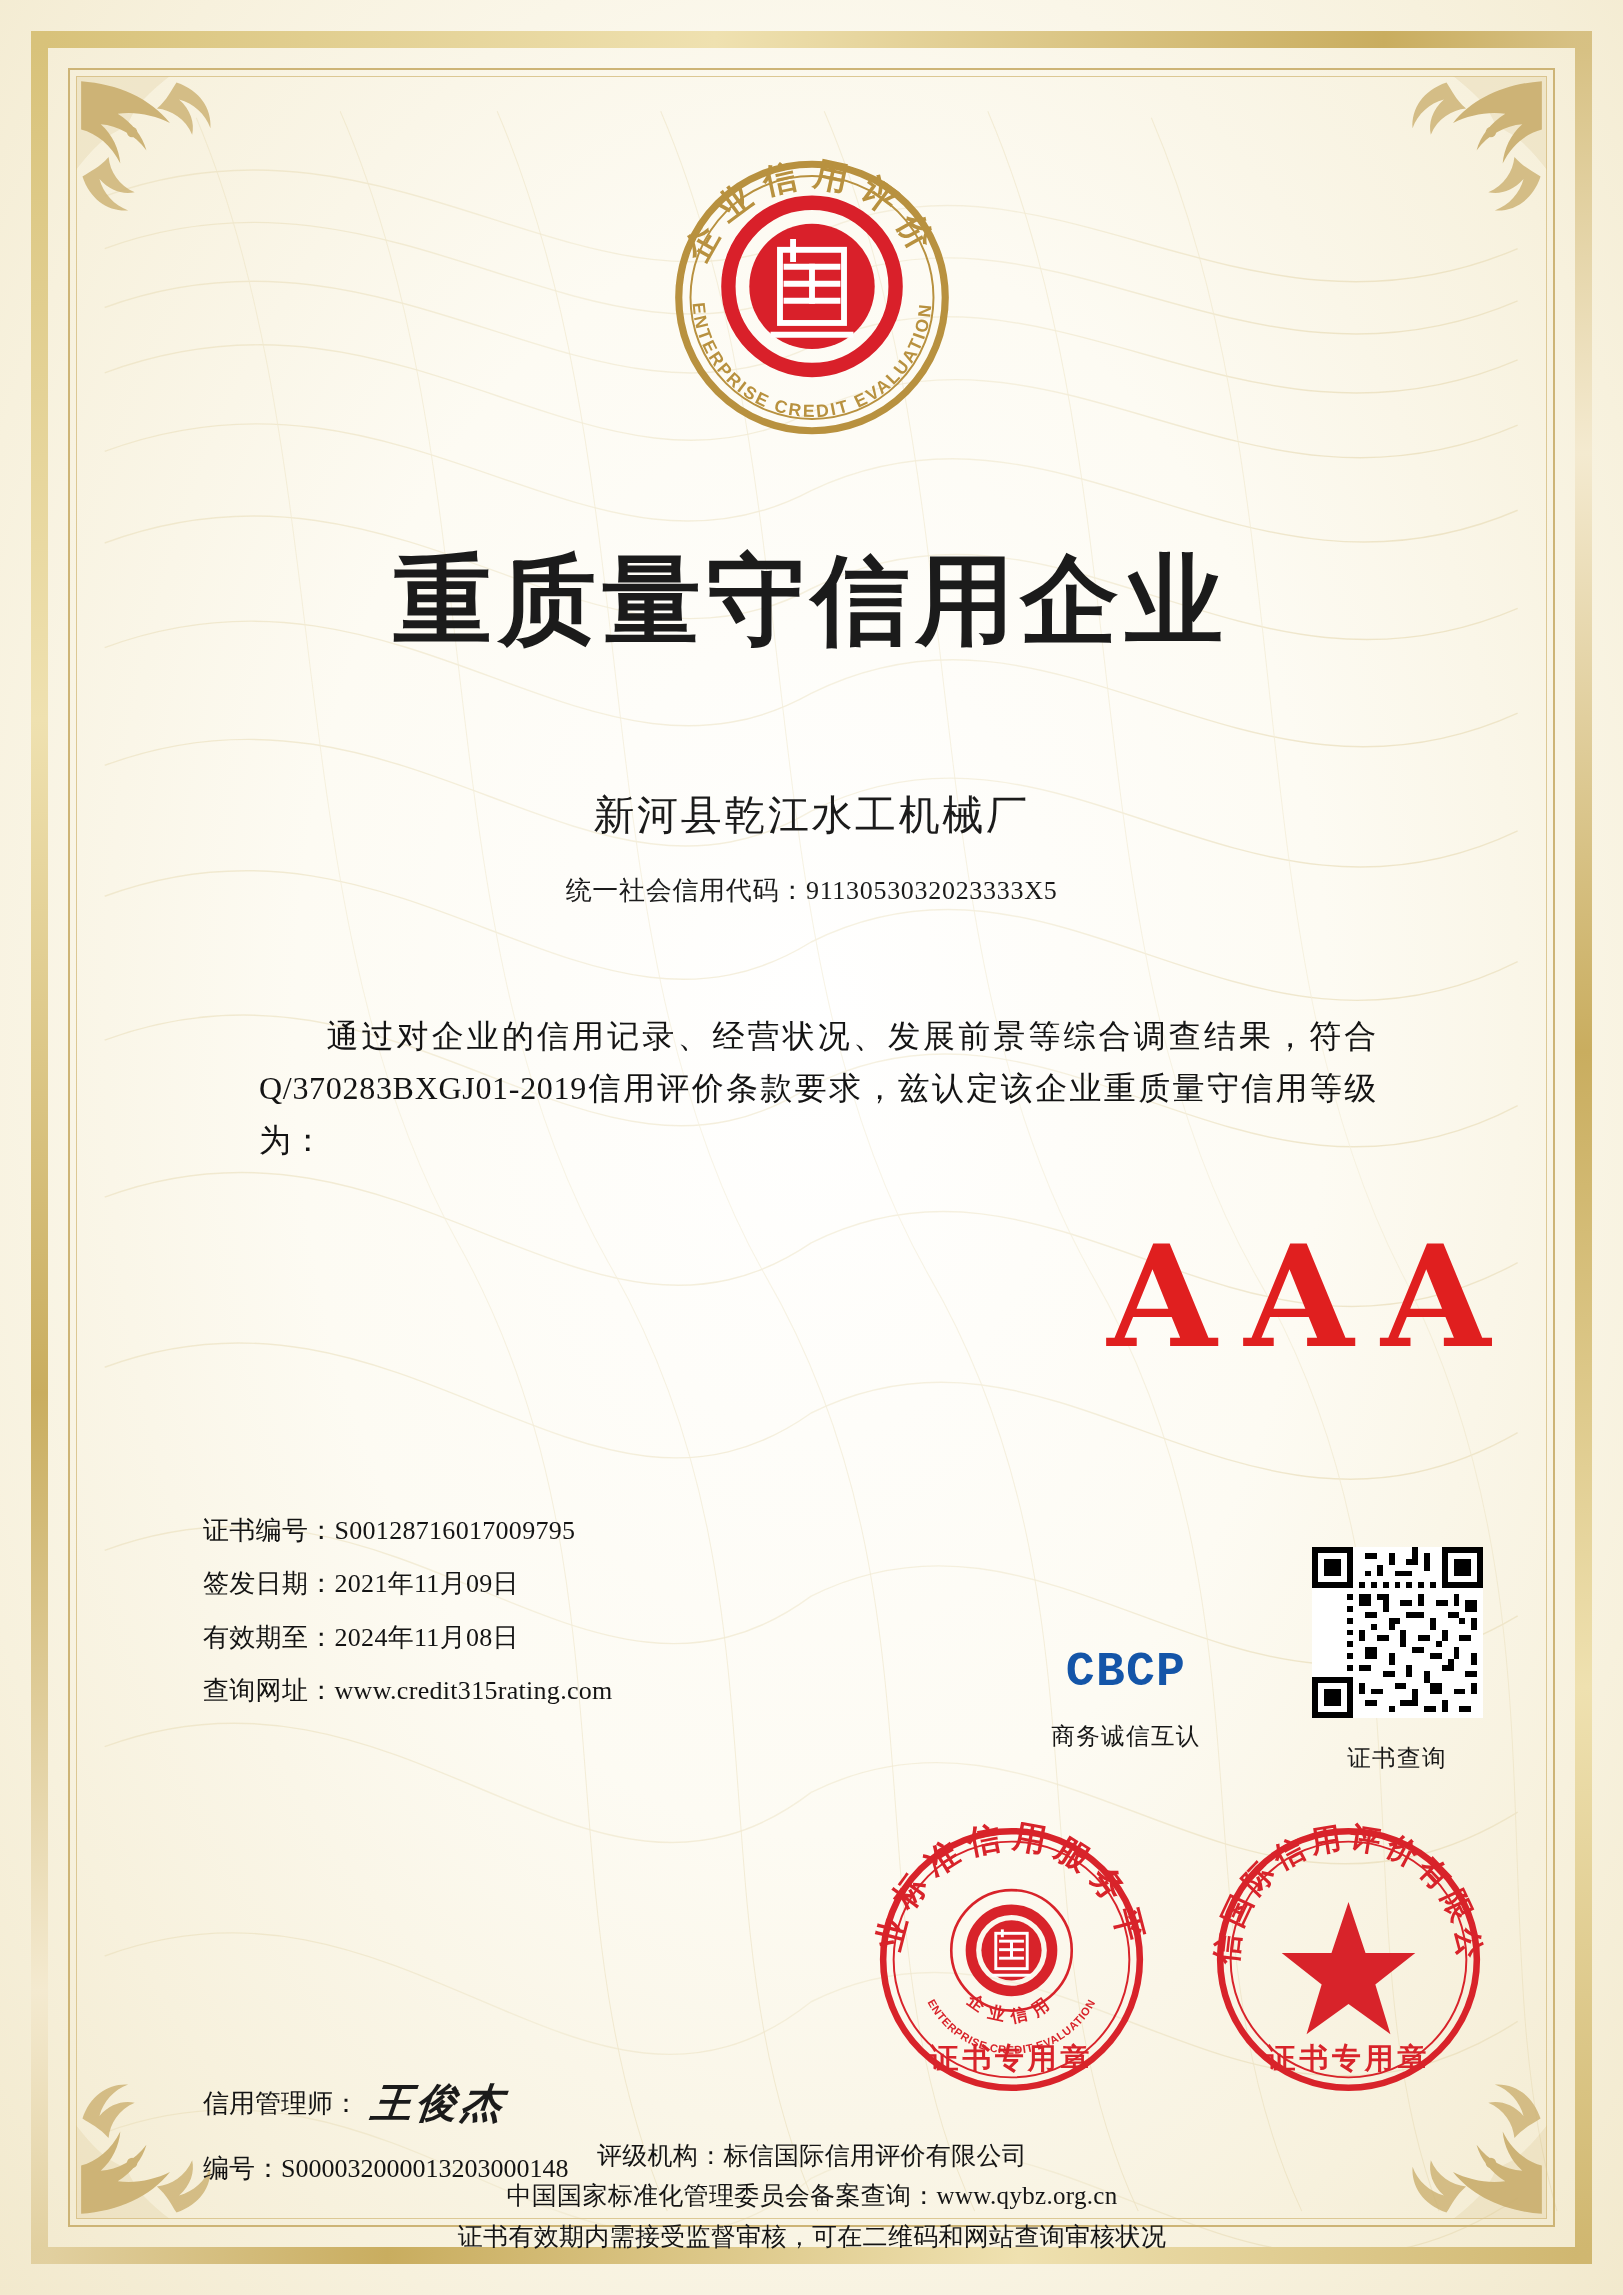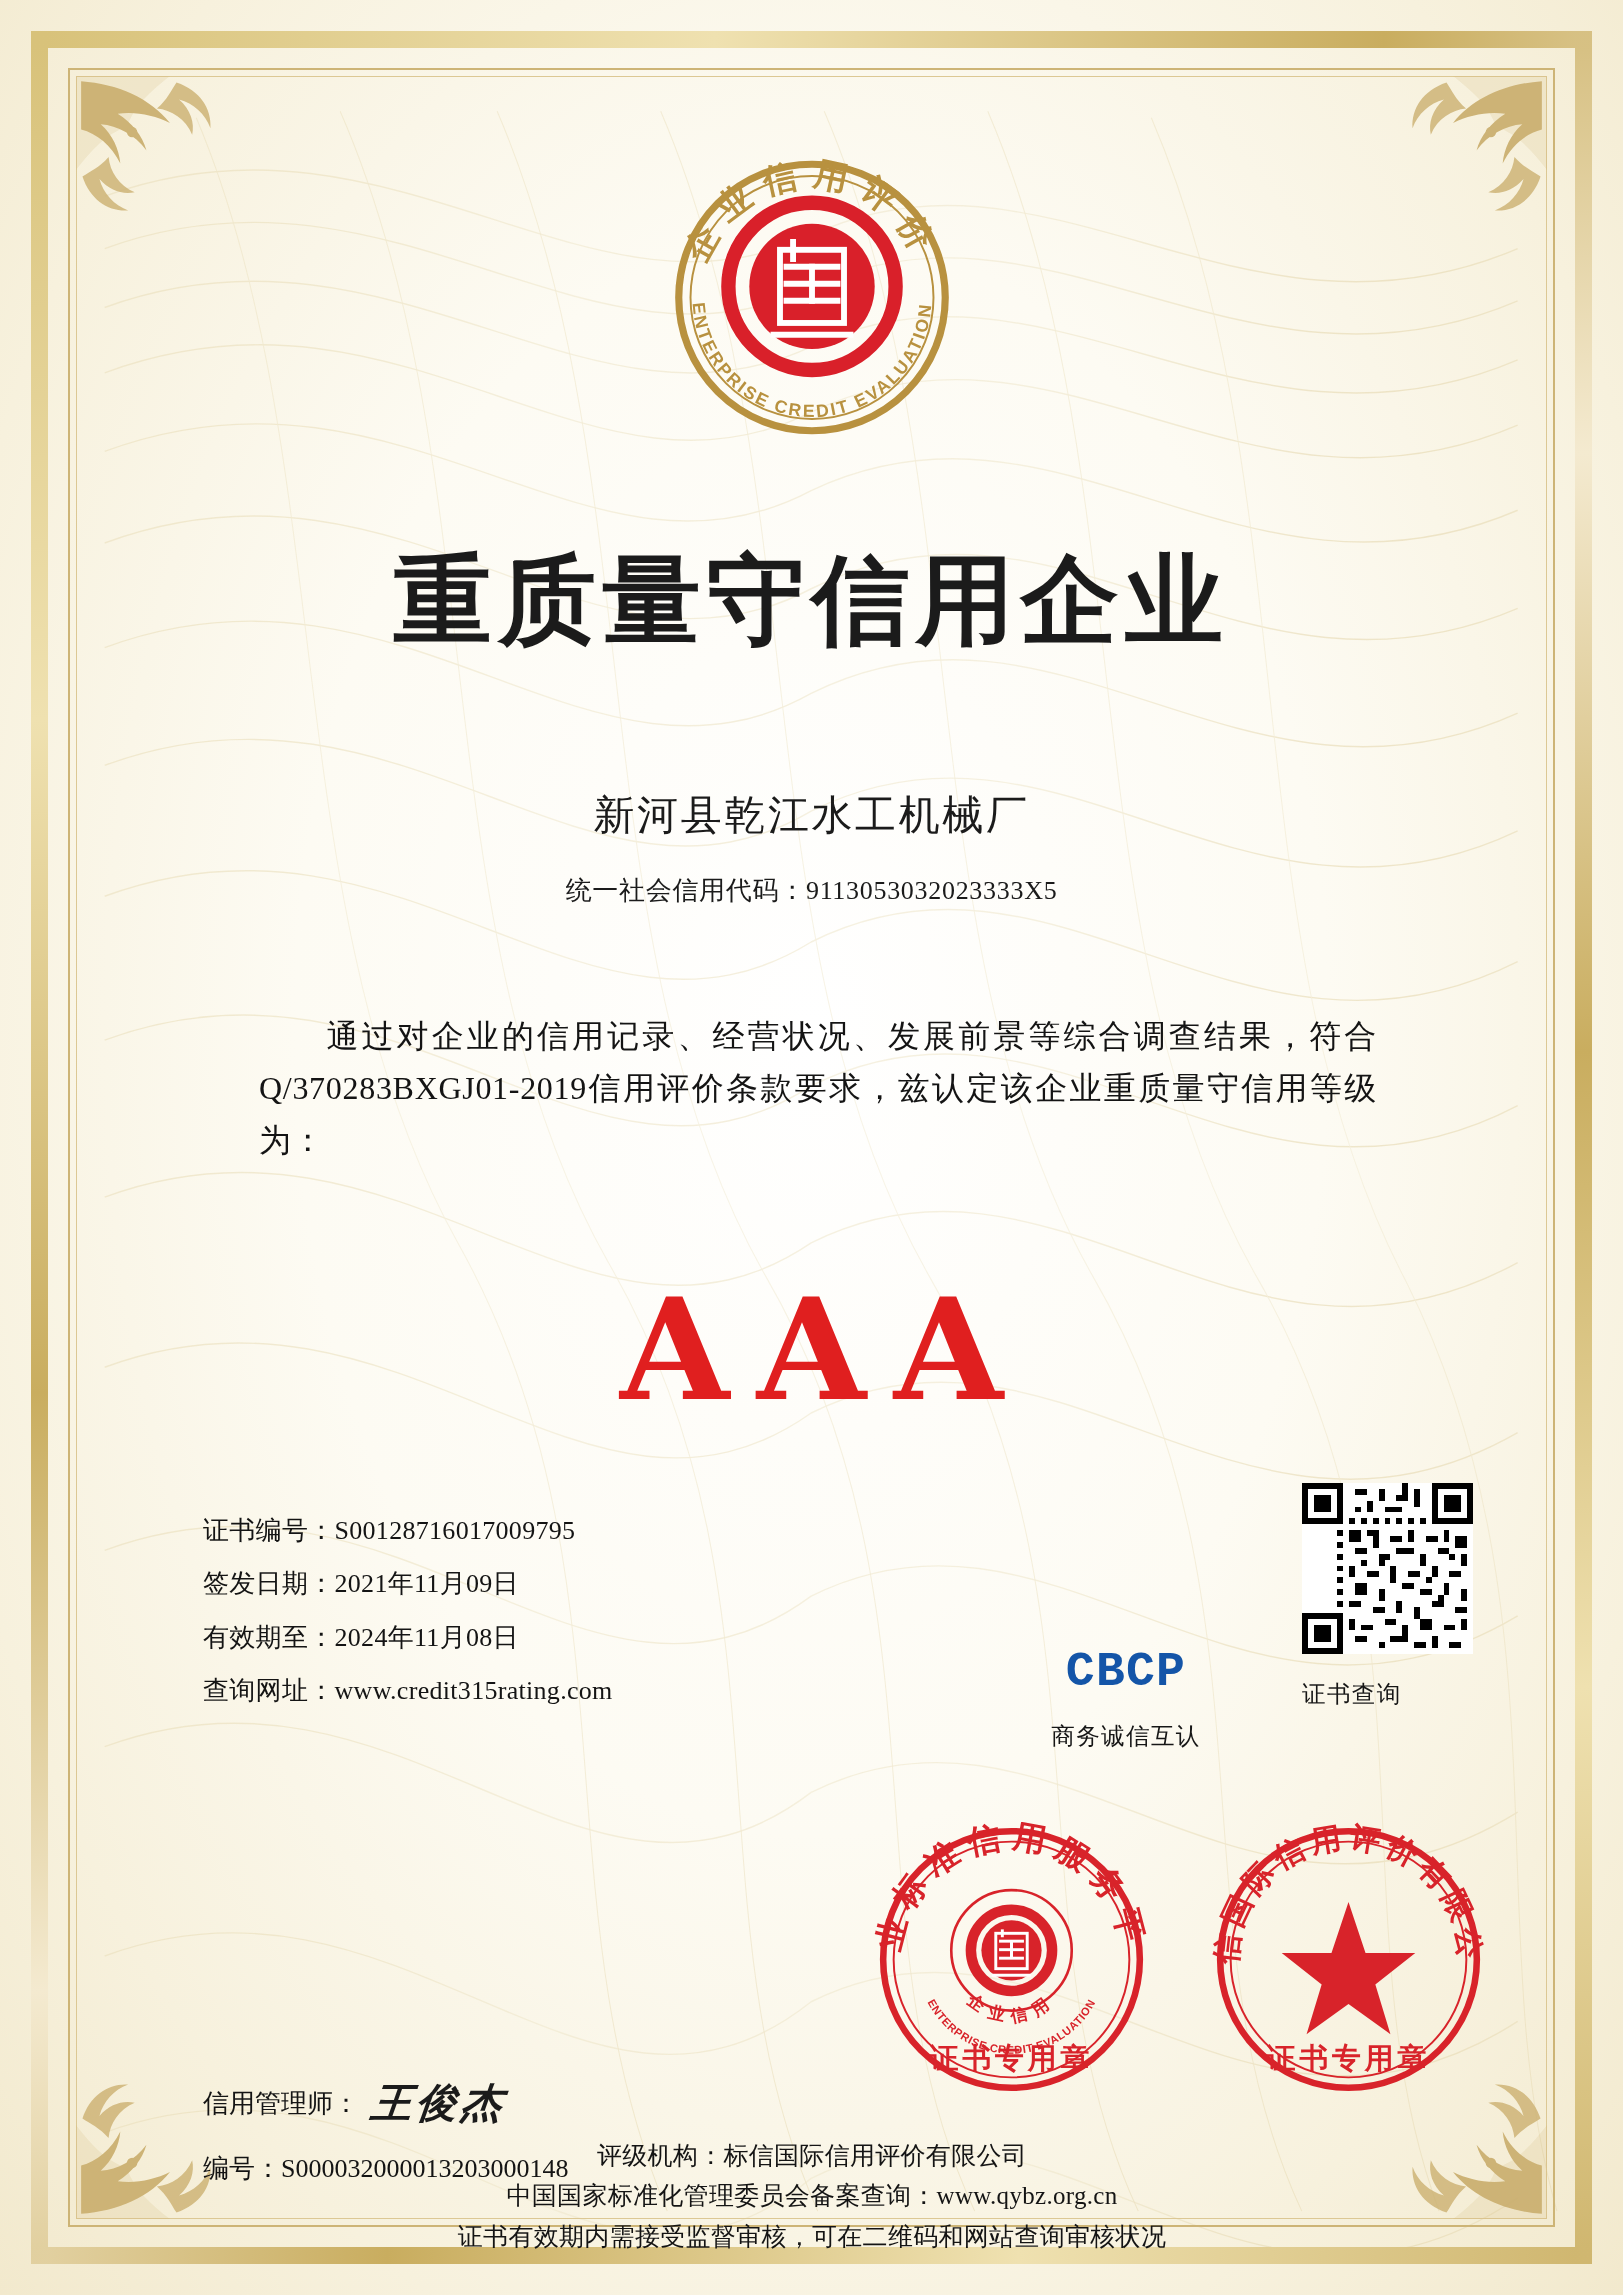--- a/index.html
+++ b/index.html
@@ -140,24 +140,24 @@
     font-size: 32px;
     line-height: 1.62;
     color: #141414;
     text-align: justify;
     letter-spacing: 0.7px;
   }
   .body-text .indent { display: inline-block; width: 65px; }
 
   .grade {
     position: absolute;
-    top: 1169px;
+    top: 1116px;
     left: 0;
     right: 0;
-    text-align: center;
+    text-align: right;
     font-family: "DejaVu Serif", "Liberation Serif", serif;
     font-size: 141px;
     font-weight: bold;
     letter-spacing: 27.5px;
     color: #e01f1f;
     text-indent: 27.5px;
   }
 
   
   .info-block {
@@ -191,22 +191,23 @@
     margin-top: 23.6px;
     font-size: 23.6px;
     color: #161616;
     letter-spacing: 1.3px;
   }
 
   
   .qr-wrap {
     position: absolute;
     left: 1197px;
-    top: 1385px;
+    top: 1449px;
     width: 190px;
+    text-align: center;
   }
   .qr {
     width: 171px;
     height: 171px;
     margin: 0 auto;
     background: #ffffff;
   }
   .qr-caption {
     margin-top: 22px;
     font-size: 23.6px;

